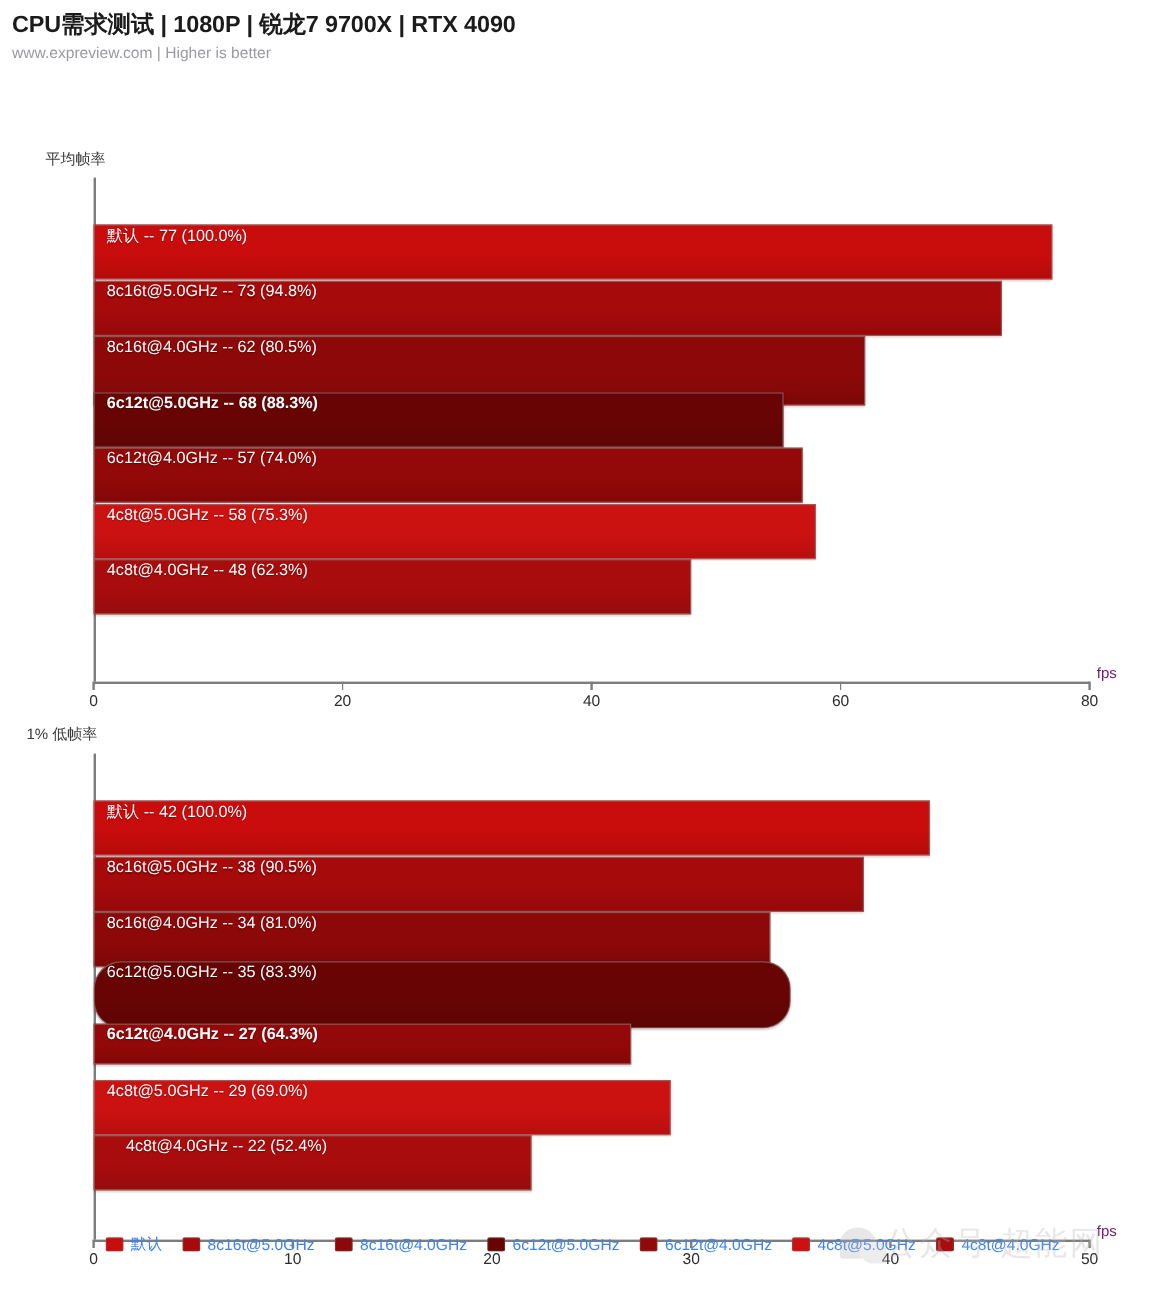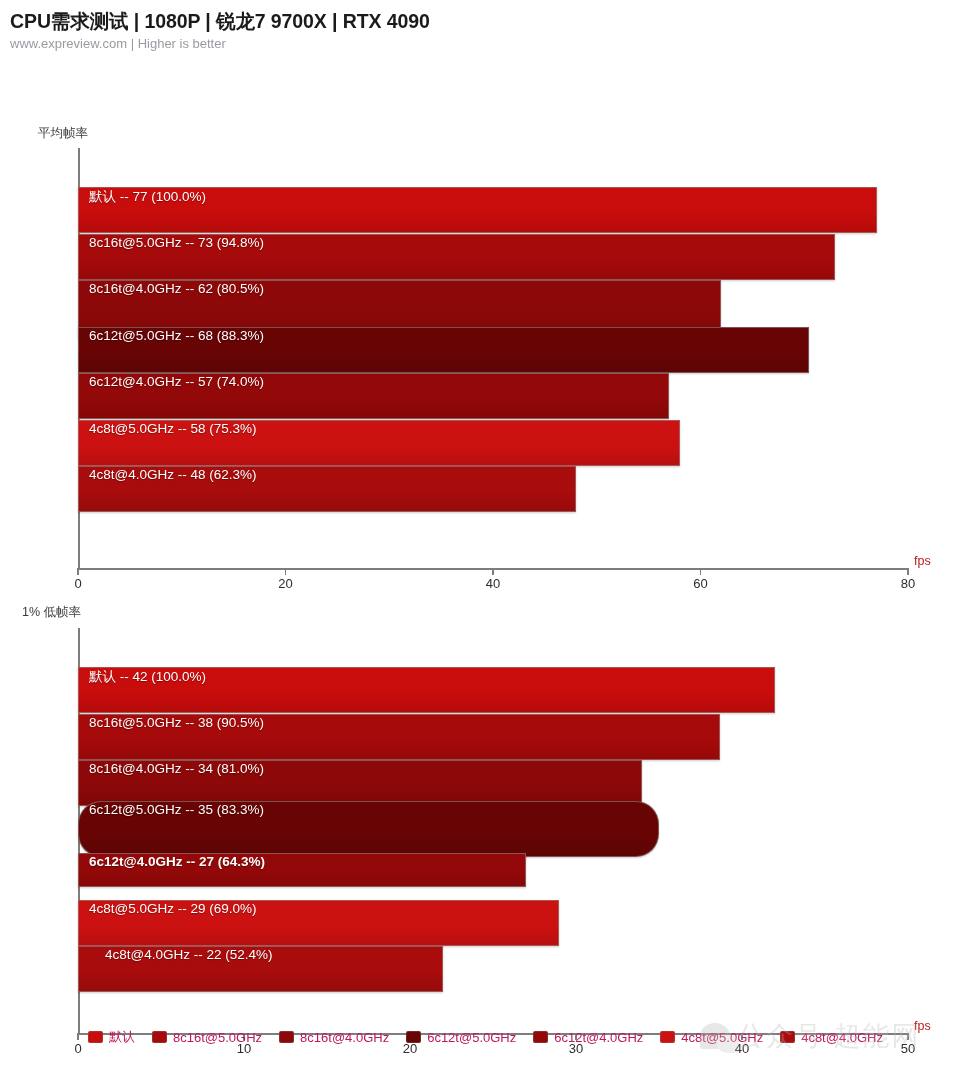--- a/index.html
+++ b/index.html
@@ -34,21 +34,21 @@
   }
   .xaxis {
     position: absolute; left: 0; height: 2px; background: #7d7d7d;
   }
   .tick { position: absolute; width: 1.5px; height: 7px; background: #7d7d7d; top: 0; }
   .ticklabel {
     position: absolute; font-size: 13px; color: #2d2d2d;
     top: 9px; transform: translateX(-50%); white-space: nowrap;
   }
   .unit {
-    position: absolute; font-size: 12.5px; color: #b91c1c; white-space: nowrap;
+    position: absolute; font-size: 12.5px; color: #701a75; white-space: nowrap;
   }
 
   .bar {
     position: absolute; display: flex; align-items: flex-start;
     border: 1px solid rgba(150,150,150,0.55);
     box-shadow: 0 1px 2px rgba(0,0,0,0.20);
   }
   .bar-label {
     color: #ffffff; font-size: 13.5px; white-space: nowrap;
     padding-left: 10px; text-shadow: 0 1px 1px rgba(0,0,0,0.35);
@@ -59,21 +59,21 @@
     position: absolute; left: 88px; display: flex; flex-wrap: wrap;
     width: 830px; row-gap: 7px;
   }
   .legend-item {
     display: flex; align-items: center; margin-right: 17px; white-space: nowrap;
   }
   .swatch {
     width: 15px; height: 12px; border-radius: 2px; margin-right: 6px;
     border: 1px solid rgba(120,120,120,0.35);
   }
-  .legend-label { font-size: 13px; color: #be185d; }
+  .legend-label { font-size: 13px; color: #3b82f6; }
 
   
   .watermark {
     position: absolute; display: flex; align-items: center;
     opacity: 0.32; pointer-events: none; user-select: none;
   }
   .wm-logo {
     width: 30px; height: 26px; margin-right: 7px;
     border-radius: 50% 50% 50% 10%;
     background: #b8b8b8;
@@ -116,21 +116,21 @@
         <div class="unit" style="left: 836px; top: 406px;">fps</div>
         <div class="bar" style="top: 39px; left: 0px; height: 46px; width: 798.875px; background: linear-gradient(rgb(201, 12, 12) 0%, rgb(201, 12, 12) 55%, rgb(181, 11, 11) 100%);">
           <span class="bar-label">默认  --  77 (100.0%)</span>
         </div>
         <div class="bar" style="top: 85.5px; left: 0px; height: 46px; width: 757.375px; background: linear-gradient(rgb(166, 10, 10) 0%, rgb(166, 10, 10) 55%, rgb(149, 9, 9) 100%);">
           <span class="bar-label">8c16t@5.0GHz  --  73 (94.8%)</span>
         </div>
         <div class="bar" style="top: 132px; left: 0px; height: 58px; width: 643.25px; background: linear-gradient(rgb(141, 8, 8) 0%, rgb(141, 8, 8) 55%, rgb(127, 7, 7) 100%);">
           <span class="bar-label">8c16t@4.0GHz  --  62 (80.5%)</span>
         </div>
-        <div class="bar" style="top: 178.5px; left: 0px; height: 46px; width: 731px; background: linear-gradient(rgb(104, 4, 4) 0%, rgb(104, 4, 4) 55%, rgb(94, 4, 4) 100%);">
+        <div class="bar" style="top: 178.5px; left: 0px; height: 46px; width: 575px; background: linear-gradient(rgb(104, 4, 4) 0%, rgb(104, 4, 4) 55%, rgb(94, 4, 4) 100%); font-weight: bold;">
           <span class="bar-label">6c12t@5.0GHz  --  68 (88.3%)</span>
         </div>
         <div class="bar" style="top: 225px; left: 0px; height: 46px; width: 591.375px; background: linear-gradient(rgb(147, 8, 8) 0%, rgb(147, 8, 8) 55%, rgb(132, 7, 7) 100%);">
           <span class="bar-label">6c12t@4.0GHz  --  57 (74.0%)</span>
         </div>
         <div class="bar" style="top: 271.5px; left: 0px; height: 46px; width: 601.75px; background: linear-gradient(rgb(204, 17, 17) 0%, rgb(204, 17, 17) 55%, rgb(184, 15, 15) 100%);">
           <span class="bar-label">4c8t@5.0GHz  --  58 (75.3%)</span>
         </div>
         <div class="bar" style="top: 318px; left: 0px; height: 46px; width: 498px; background: linear-gradient(rgb(168, 12, 12) 0%, rgb(168, 12, 12) 55%, rgb(151, 11, 11) 100%);">
           <span class="bar-label">4c8t@4.0GHz  --  48 (62.3%)</span>

